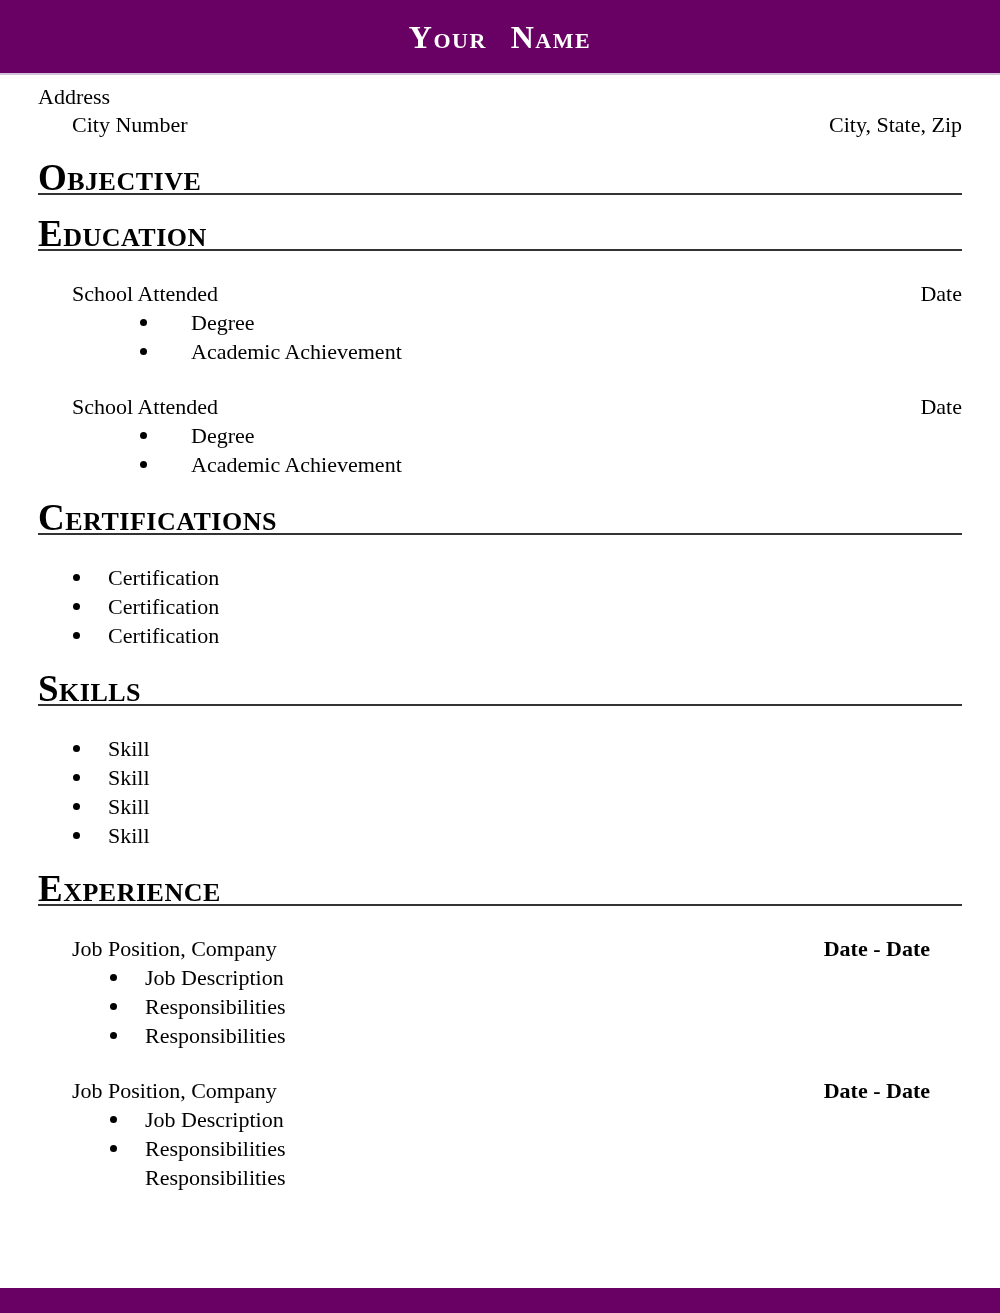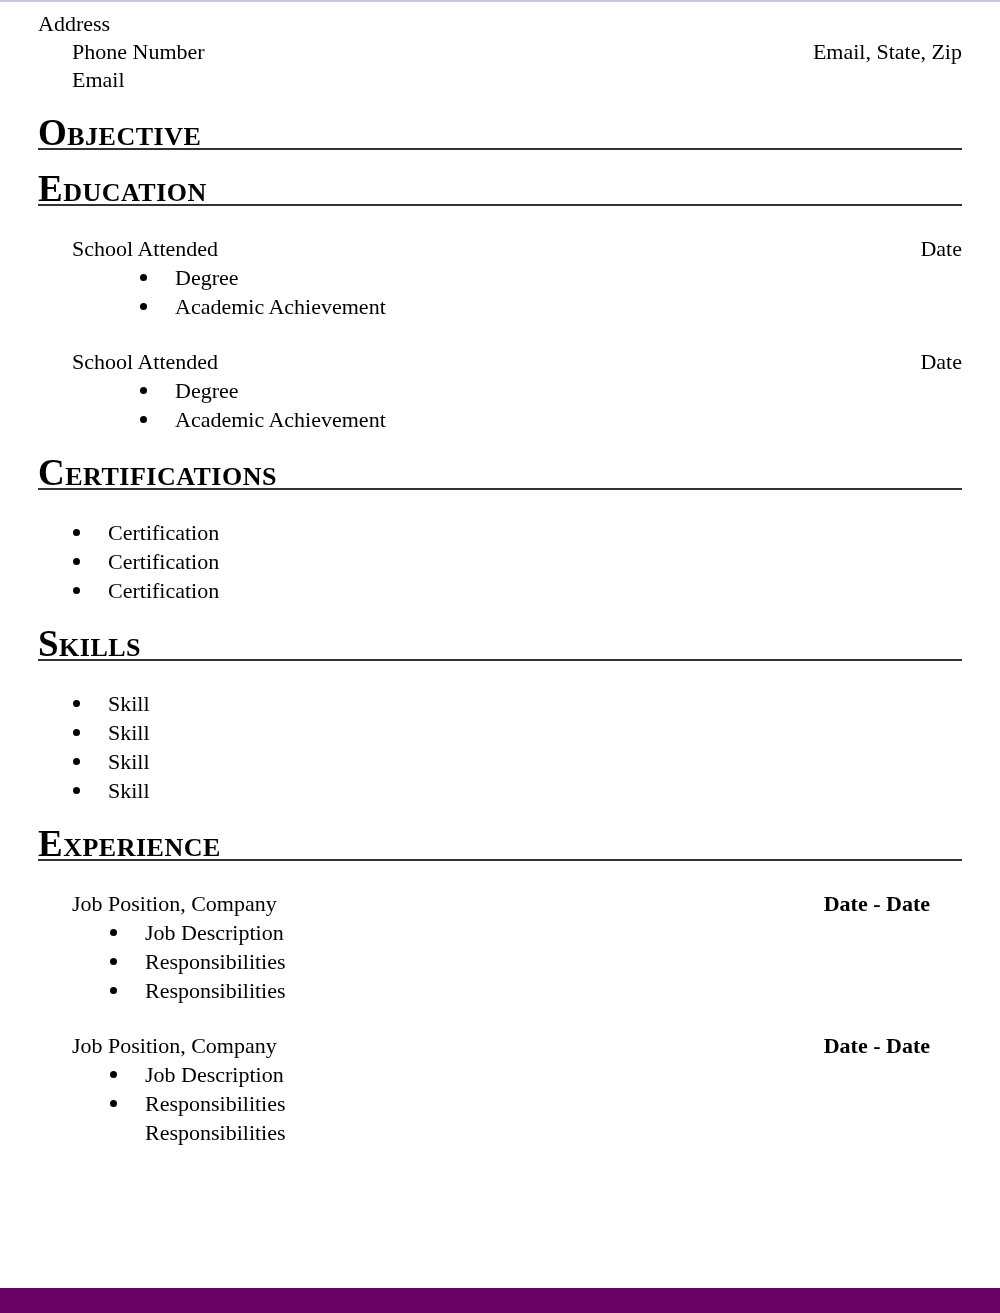--- a/index.html
+++ b/index.html
@@ -74,44 +74,44 @@
   .bullet-list { margin-top: 28px; }
   .bullet-row { display: flex; align-items: flex-start; line-height: 29px; }
   .dot {
     flex: none;
     width: 7px; height: 7px;
     border-radius: 50%;
     background: #000000;
     margin-top: 11px;
     margin-right: 28px;
   }
-  .indent-edu  { padding-left: 102px; }
+  .indent-edu  { padding-left: 102px; gap: 16px; }
   .indent-cert { padding-left: 35px; }
   .indent-exp  { padding-left: 72px; text-align: right; }
   .plain-exp   { padding-left: 107px; line-height: 29px; }
 </style>
 </head>
 <body>
 
 <div class="page">
 
+  <header class="topbar">
+    <h1 class="name-title">Your Name</h1>
+  </header>
   <div class="accent-line"></div>
 
   <main class="content">
 
     <div class="contact">
       <div class="right-align">
         <span>Address</span>
       </div>
       <div class="contact-row">
-        <span class="left">Phone Number</span>
-        <span>Email, State, Zip</span>
-      </div>
-      <div>
-        <span class="left" style="padding-left:34px; display:inline-block;">Email</span>
+        <span class="left">City Number</span>
+        <span>City, State, Zip</span>
       </div>
     </div>
 
     <h2 class="section-heading">Objective</h2>
 
     <h2 class="section-heading">Education</h2>
 
     <div class="entry">
       <div class="entry-head">
         <span class="entry-title">School Attended</span>

